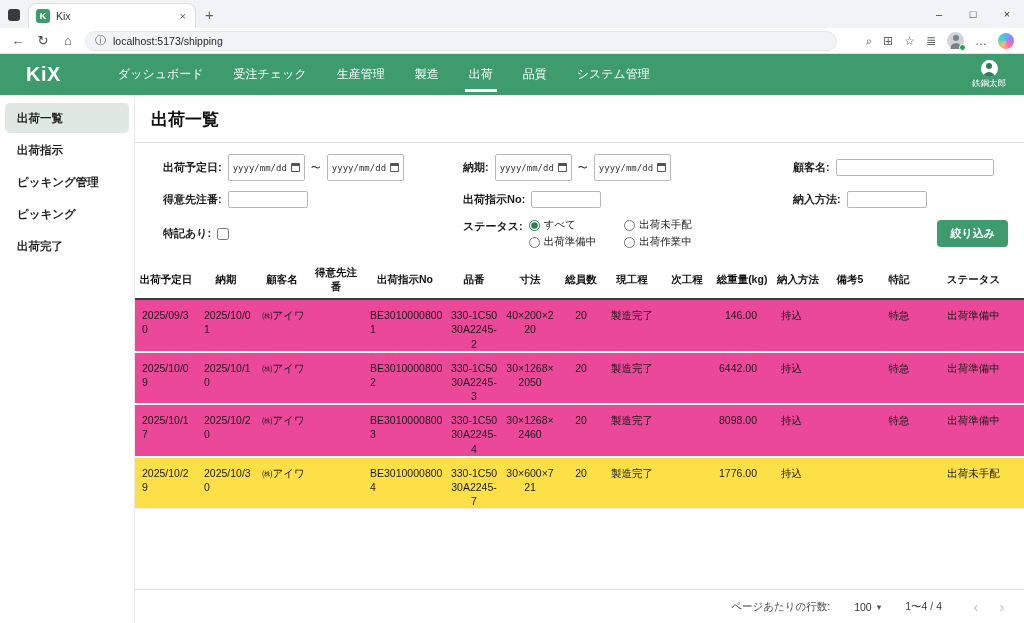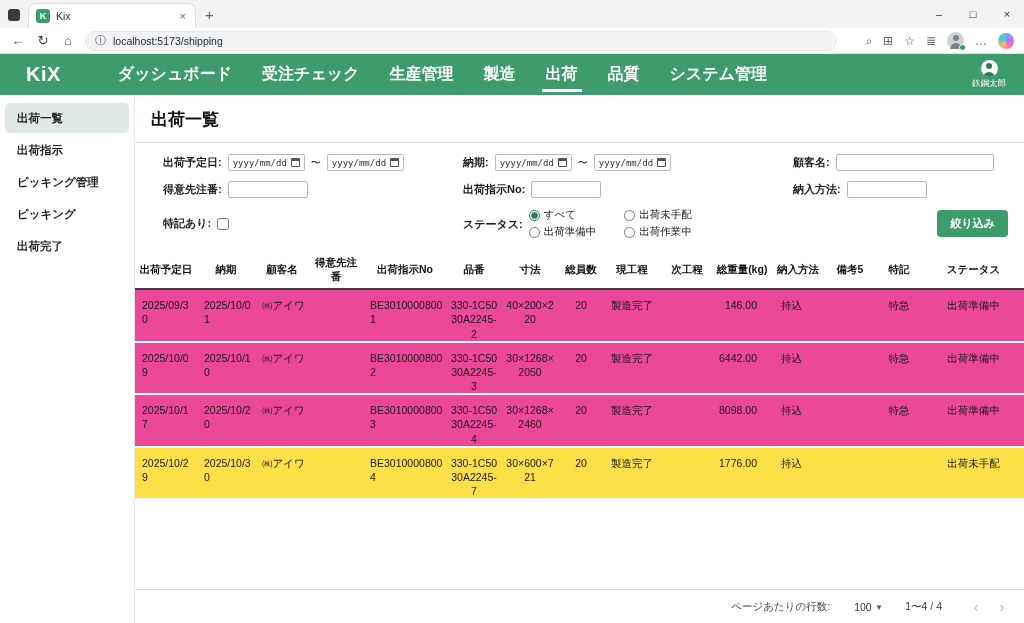--- a/index.html
+++ b/index.html
@@ -26,41 +26,41 @@
   .profile-avatar{width:17px;height:17px;border-radius:50%;background:#cfd3d8;position:relative;cursor:pointer;overflow:visible;}
   .pa-head{position:absolute;top:3px;left:50%;transform:translateX(-50%);width:6px;height:6px;border-radius:50%;background:#7c828a;}
   .pa-body{position:absolute;bottom:0;left:50%;transform:translateX(-50%);width:11px;height:6px;border-radius:6px 6px 0 0;background:#7c828a;}
   .presence-dot{position:absolute;right:-2px;bottom:-2px;width:7px;height:7px;border-radius:50%;background:#23a455;border:1.5px solid #fff;}
   .copilot-icon{width:16px;height:16px;border-radius:50%;background:conic-gradient(#5ab0ff,#a977f8,#ff6ba8,#ffb86b,#47d6c2,#5ab0ff);cursor:pointer;}
 
   
   .app-header{height:41px;background:#3d9b6e;display:flex;align-items:center;padding:0 18px 0 26px;flex:0 0 auto;}
   .logo{color:#fff;font-size:20px;font-weight:800;letter-spacing:.5px;cursor:pointer;}
   .main-nav{display:flex;height:100%;margin-left:42px;}
-  .nav-item{color:#fff;font-size:16px;font-weight:700;display:flex;align-items:center;padding:16px 15px;cursor:pointer;position:relative;white-space:nowrap;}
+  .nav-item{color:#fff;font-size:12px;font-weight:400;display:flex;align-items:center;padding:16px 15px;cursor:pointer;position:relative;white-space:nowrap;}
   .nav-item.active::after{content:"";position:absolute;left:11px;right:11px;bottom:3px;height:3px;background:#fff;}
   .user-block{margin-left:auto;display:flex;flex-direction:column;align-items:center;gap:1px;cursor:pointer;}
   .user-avatar{width:17px;height:17px;border-radius:50%;background:#fff;position:relative;overflow:hidden;}
   .ua-head{position:absolute;top:3px;left:50%;transform:translateX(-50%);width:6px;height:6px;border-radius:50%;background:#2e7a56;}
   .ua-body{position:absolute;bottom:-2px;left:50%;transform:translateX(-50%);width:12px;height:7px;border-radius:6px 6px 0 0;background:#2e7a56;}
   .user-name{color:#fff;font-size:8.5px;}
 
   
   .content{flex:1;display:flex;min-height:0;}
   .sidebar{width:135px;flex:0 0 auto;border-right:1px solid #e8e8e8;padding-top:6px;}
   .side-item{height:30px;display:flex;align-items:center;padding-left:12px;font-size:11.5px;font-weight:700;color:#1f1f1f;margin:2px 5px;border-radius:5px;cursor:pointer;white-space:nowrap;}
   .side-item.active{background:#dfe8e2;}
 
   .main{flex:1;display:flex;flex-direction:column;min-width:0;}
   .page-title{font-size:17px;font-weight:700;color:#111;padding:13px 16px 11px;border-bottom:1px solid #ddd;}
 
   
   .filters{padding:11px 16px 12px;display:grid;grid-template-columns:300px 330px 1fr;row-gap:10px;align-items:center;}
   .f-group{display:flex;align-items:center;gap:6px;font-size:11px;font-weight:700;color:#1c1c1c;white-space:nowrap;margin-left:12px;}
-  .date-box{display:flex;align-items:center;gap:4px;border:1px solid #b9b9b9;border-radius:2px;height:17px;padding:0 4px;font-family:"DejaVu Sans Mono",monospace;font-size:9px;font-weight:400;color:#333;cursor:text;}
+  .date-box{display:flex;align-items:center;gap:4px;border:1px solid #b9b9b9;border-radius:2px;height:27px;padding:0 4px;font-family:"DejaVu Sans Mono",monospace;font-size:9px;font-weight:400;color:#333;cursor:text;}
   .cal-icon{width:9px;height:9px;border:1px solid #555;border-top:3px solid #555;border-radius:1px;cursor:pointer;}
   .sep{font-weight:400;font-size:10px;}
   .text-input{height:17px;border:1px solid #b5b5b5;border-radius:2px;font-size:10.5px;padding:0 4px;width:80px;font-family:inherit;}
   .text-input.wide{width:158px;}
   .text-input.mid{width:70px;}
   input[type=checkbox]{width:12px;height:12px;accent-color:#3d9b6e;cursor:pointer;}
   .status-grid{display:grid;grid-auto-flow:column;grid-template-rows:repeat(2,14px);column-gap:28px;row-gap:3px;font-weight:400;font-size:10.5px;}
   .radio-opt{display:flex;align-items:center;gap:4px;cursor:pointer;white-space:nowrap;}
   .radio-opt input{width:11px;height:11px;accent-color:#2f7d58;margin:0;cursor:pointer;}
   .filter-btn{grid-column:3;justify-self:end;background:#3d9b6e;color:#fff;border:none;border-radius:4px;font-size:11px;font-weight:700;padding:6px 13px;cursor:pointer;font-family:inherit;}
@@ -198,21 +198,21 @@
       </div>
       <div class="f-group">
         <span>納入方法:</span>
         <input class="text-input" value="" style="">
       </div>
 
       <div class="f-group">
         <span>特記あり:</span>
         <input type="checkbox" style="">
       </div>
-      <div class="f-group" style="align-items:center;">
+      <div class="f-group" style="align-items:flex-start;">
         <span style="margin-top:1px;">ステータス:</span>
         <div class="status-grid">
             <label class="radio-opt">
               <input type="radio" name="status" checked="" style="">
               <span>すべて</span>
             </label>
             <label class="radio-opt">
               <input type="radio" name="status" style="">
               <span>出荷準備中</span>
             </label>

